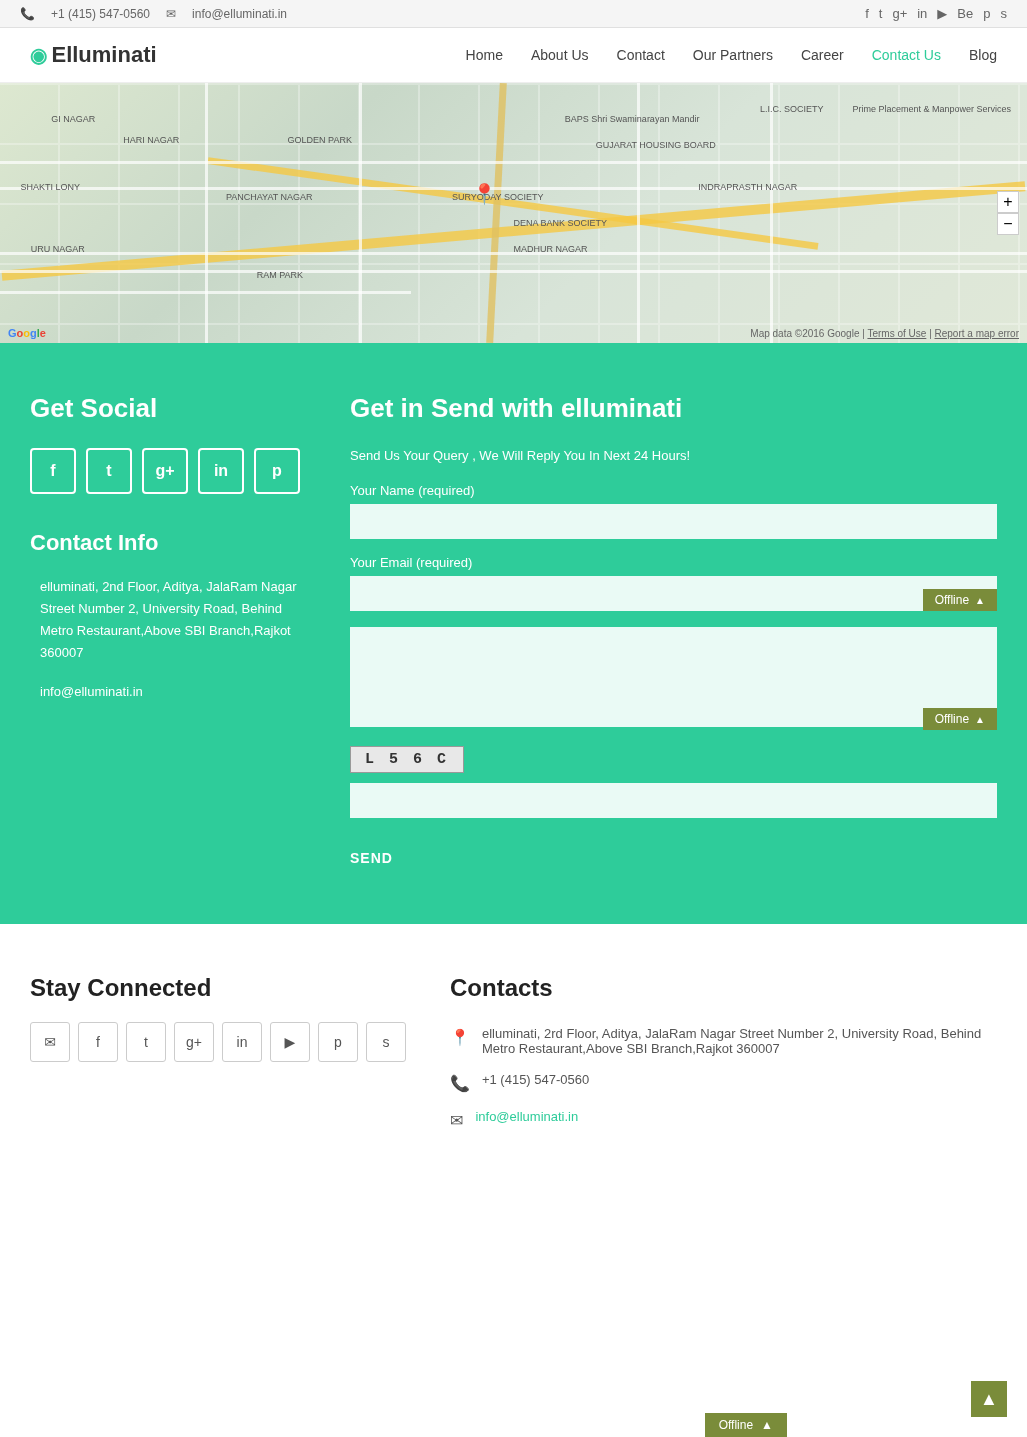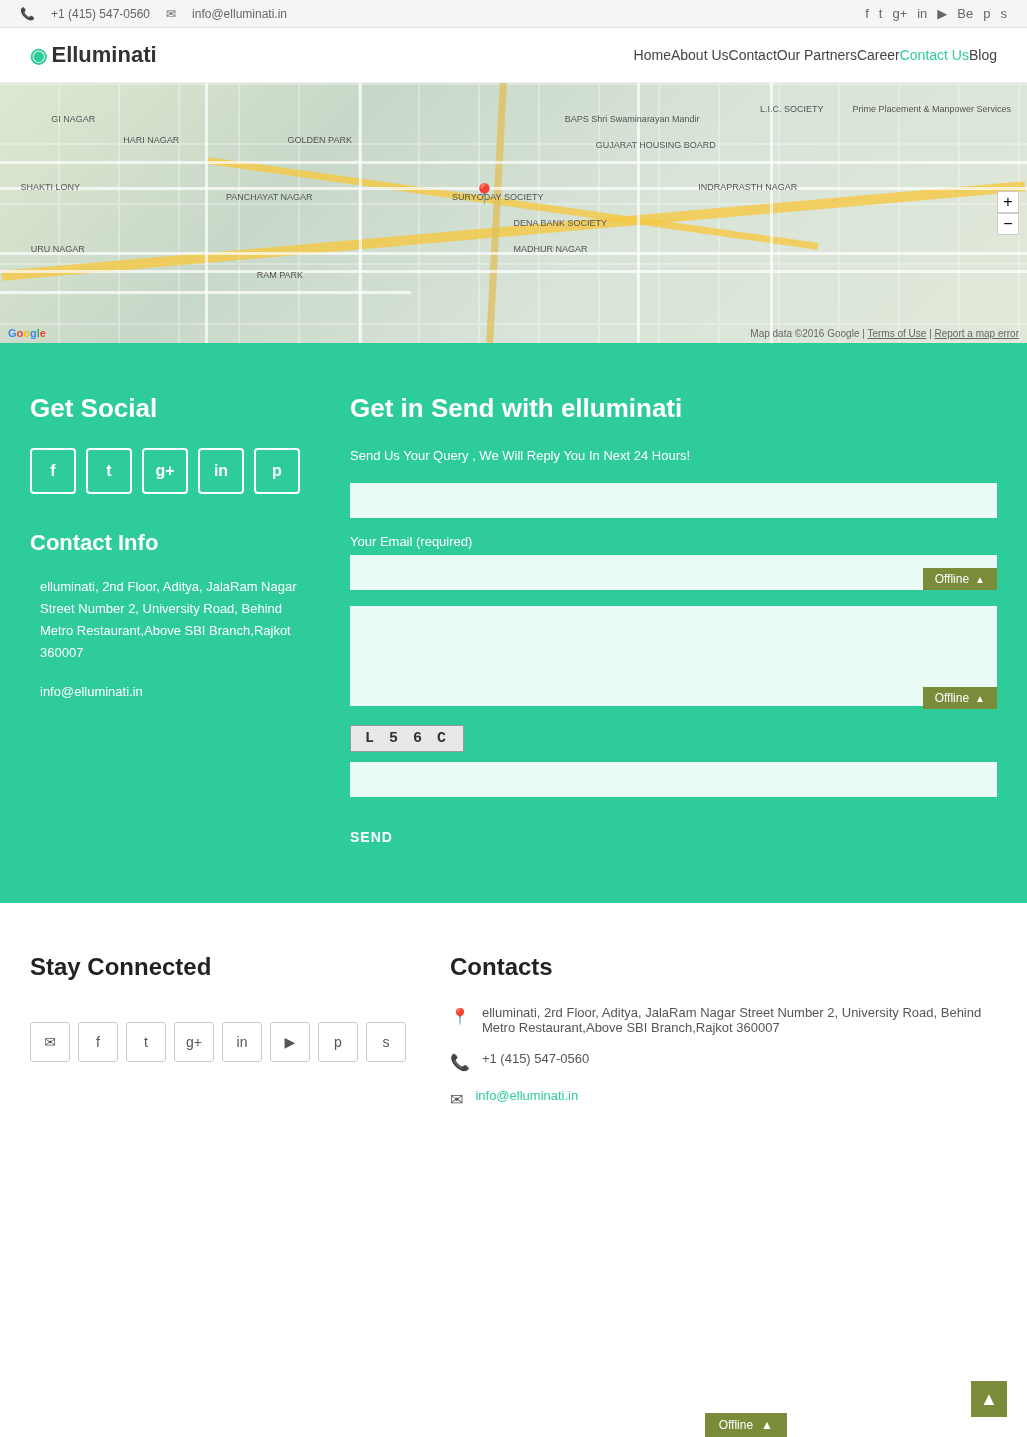--- a/index.html
+++ b/index.html
@@ -30,21 +30,21 @@
     }
     .logo {
       display: flex;
       align-items: center;
       font-size: 22px;
       font-weight: bold;
       color: #333;
       margin-right: auto;
     }
     .logo-pin { color: #2ecc9a; font-size: 20px; margin-right: 4px; }
-    .nav-links { display: flex; align-items: flex-start; }
+    .nav-links { display: flex; gap: 28px; align-items: flex-start; }
     .nav-links a {
       text-decoration: none;
       color: #444;
       font-size: 14px;
     }
     .nav-links a.active { color: #2ecc9a; }
 
     
     .map-section {
       width: 100%;
@@ -265,21 +265,21 @@
       display: flex;
       gap: 40px;
     }
     .footer-left { width: 380px; flex-shrink: 0; }
     .footer-right { flex: 1; }
 
     .footer-title {
       font-size: 24px;
       font-weight: bold;
       color: #222;
-      margin-bottom: 41px;
+      margin-bottom: 20px;
     }
     .footer-social-icons { display: flex; gap: 8px; }
     .footer-social-icon {
       width: 40px;
       height: 40px;
       border: 1px solid #ccc;
       border-radius: 3px;
       display: flex;
       align-items: center;
       justify-content: center;
@@ -449,20 +449,21 @@
     <h3 class="contact-info-title">Contact Info</h3>
     <p class="contact-address">elluminati, 2nd Floor, Aditya, JalaRam Nagar Street Number 2, University Road, Behind Metro Restaurant,Above SBI Branch,Rajkot 360007</p>
     <p class="contact-email">info@elluminati.in</p>
   </div>
 
   <div class="right-column">
     <h2 class="section-title">Get in Send with elluminati</h2>
     <p class="form-subtitle">Send Us Your Query , We Will Reply You In Next 24 Hours!</p>
 
     <div class="form-group">
+      <label class="form-label">Your Name (required)</label>
       <input type="text" class="form-input" style="">
     </div>
 
     <div class="form-group offline-badge-container">
       <label class="form-label">Your Email (required)</label>
       <input type="email" class="form-input" style="padding-right: 120px;">
       <div class="offline-badge">
         <span>Offline</span>
         <span class="chevron-up">▲</span>
       </div>

